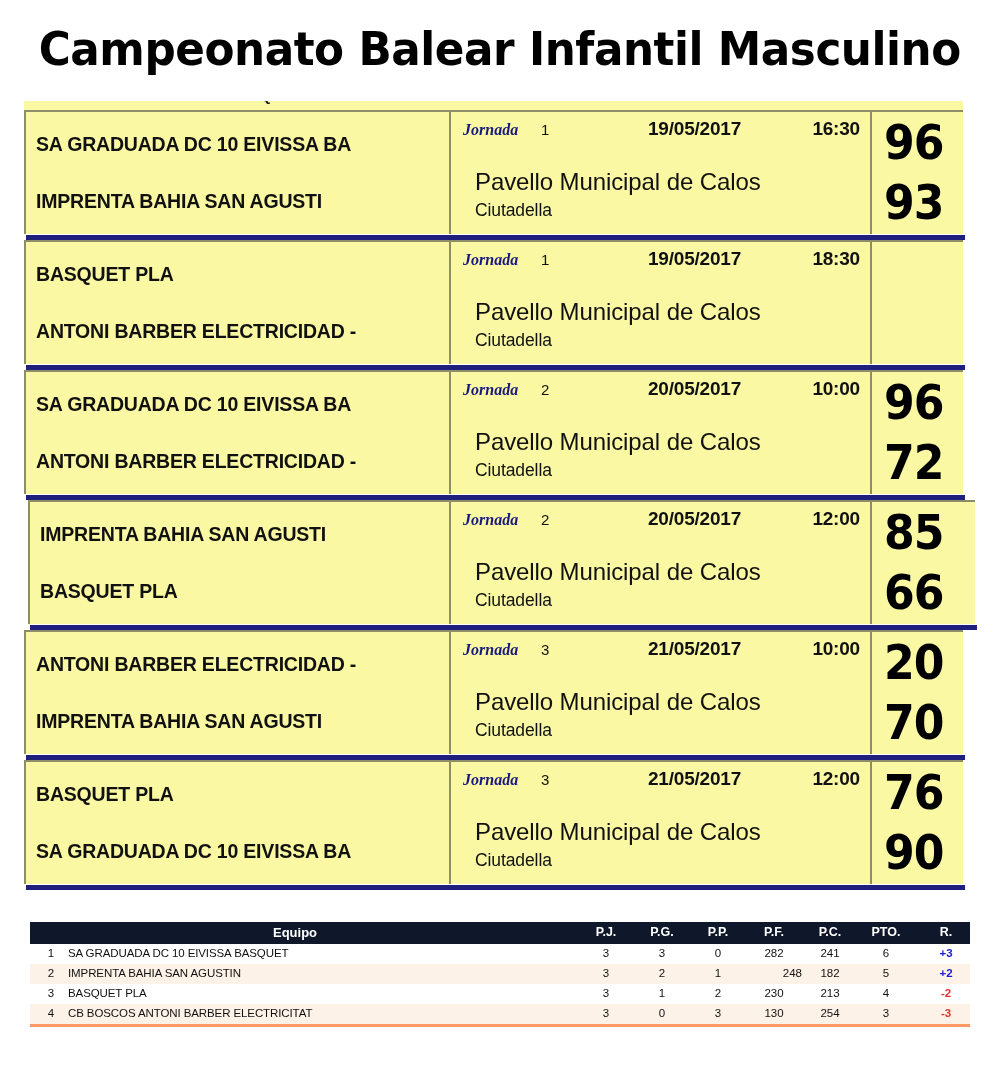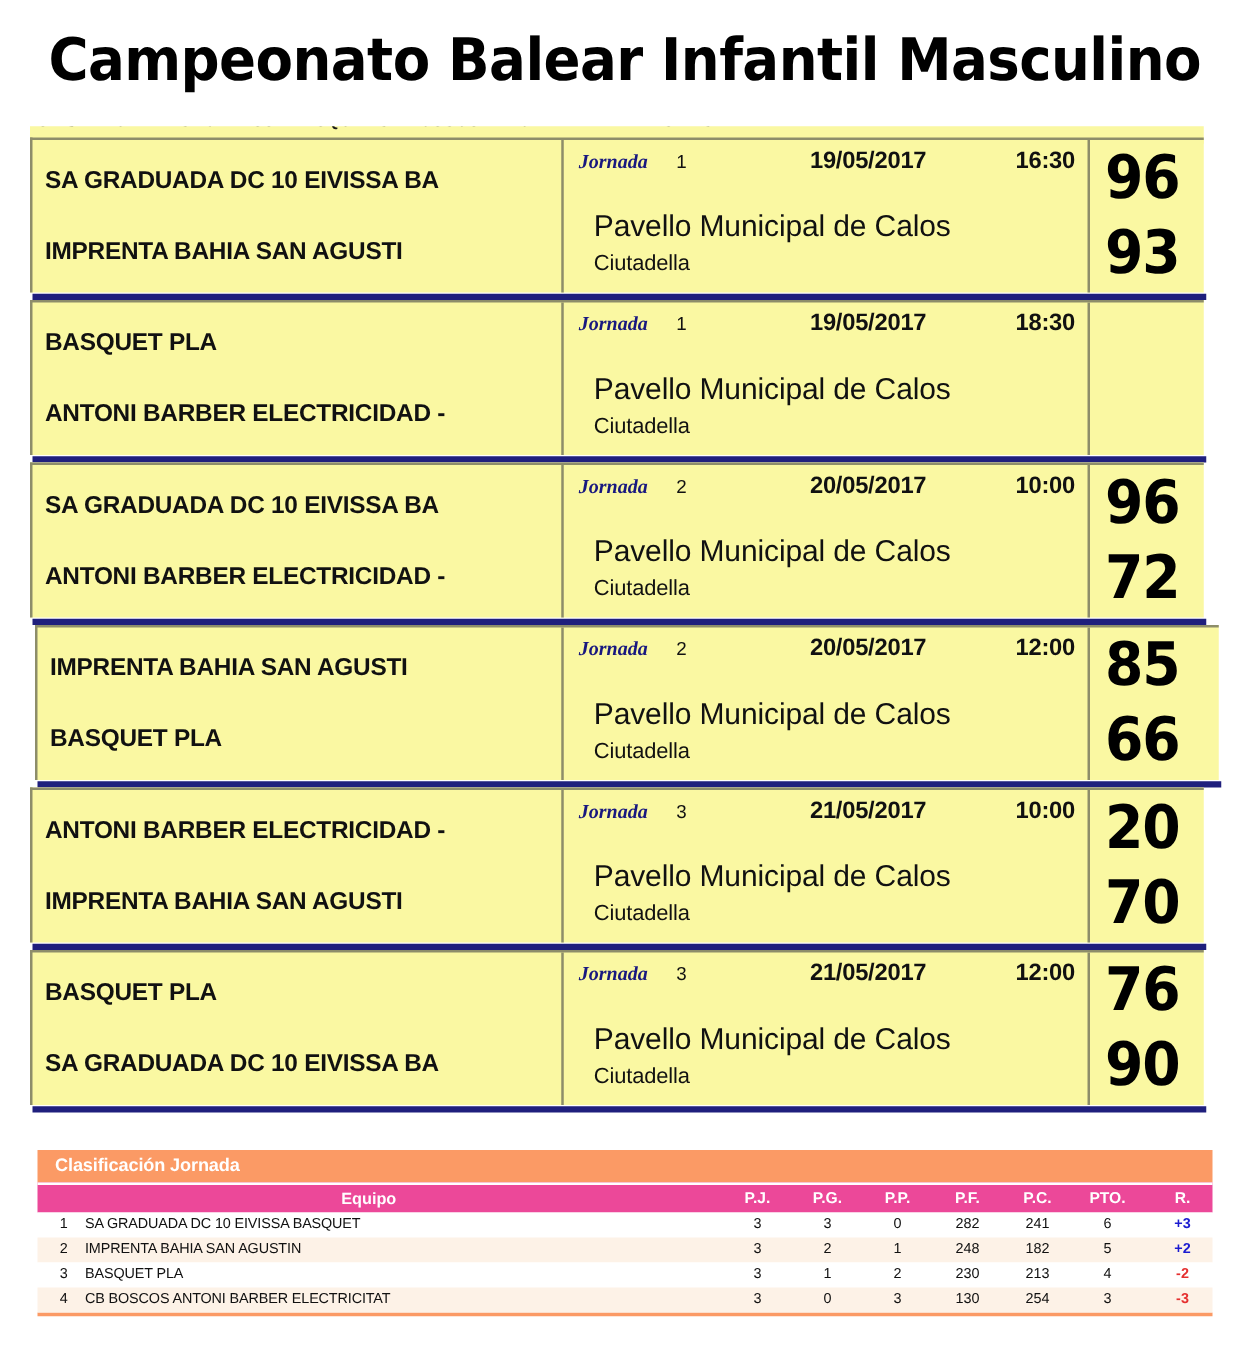--- a/index.html
+++ b/index.html
@@ -115,21 +115,21 @@
     position:absolute; left:30px; top:920px; width:940px;
   }
   .std-title{
     height:26px; background:#fb9a65;
     display:flex; align-items:center;
     padding-left:14px;
     color:#ffffff; font-size:14.5px; font-weight:bold;
     letter-spacing:-0.1px;
   }
   .std-head{
-    height:24px; background:#ec4899;
+    height:24px; background:#0f172a;
     position:relative;
     border-top:2px solid #ffffff;
   }
   .std-head .h-equipo{
     position:absolute; left:0; width:530px; top:3px;
     text-align:center; color:#fff; font-size:13px; font-weight:bold;
   }
   .std-head .hcell{
     position:absolute; top:3px; width:56px; text-align:center;
     color:#fff; font-size:12.5px; font-weight:bold;
@@ -295,21 +295,20 @@
       <div class="vsep" style="left: 844px;"></div>
       <div class="scores" style="left: 844px; width: 95px;">
         <div class="score home">76</div>
         <div class="score away">90</div>
       </div>
       <div class="divider-bottom" style="width: 939px;"></div>
     </div>
   </div>
 
 <div id="standings">
-  <div class="std-title">Clasificación Jornada</div>
   <div class="std-head">
     <div class="h-equipo">Equipo</div>
     <div class="hcell" style="left: 548px;">P.J.</div>
     <div class="hcell" style="left: 604px;">P.G.</div>
     <div class="hcell" style="left: 660px;">P.P.</div>
     <div class="hcell" style="left: 716px;">P.F.</div>
     <div class="hcell" style="left: 772px;">P.C.</div>
     <div class="hcell" style="left: 828px;">PTO.</div>
     <div class="hcell" style="left: 888px;">R.</div>
   </div>
@@ -324,21 +323,21 @@
         <div class="cell" style="left: 772px;">241</div>
         <div class="cell" style="left: 828px;">6</div>
         <div class="cell pos-val" style="left: 888px;">+3</div>
       </div>
       <div class="std-row alt">
         <div class="pos">2</div>
         <div class="name">IMPRENTA BAHIA SAN AGUSTIN</div>
         <div class="cell" style="left: 548px;">3</div>
         <div class="cell" style="left: 604px;">2</div>
         <div class="cell" style="left: 660px;">1</div>
-        <div class="cell" style="left: 716px;">248</div>
+        <div class="cell" style="left: 716px; text-align: right;">248</div>
         <div class="cell" style="left: 772px;">182</div>
         <div class="cell" style="left: 828px;">5</div>
         <div class="cell pos-val" style="left: 888px;">+2</div>
       </div>
       <div class="std-row">
         <div class="pos">3</div>
         <div class="name">BASQUET PLA</div>
         <div class="cell" style="left: 548px;">3</div>
         <div class="cell" style="left: 604px;">1</div>
         <div class="cell" style="left: 660px;">2</div>

